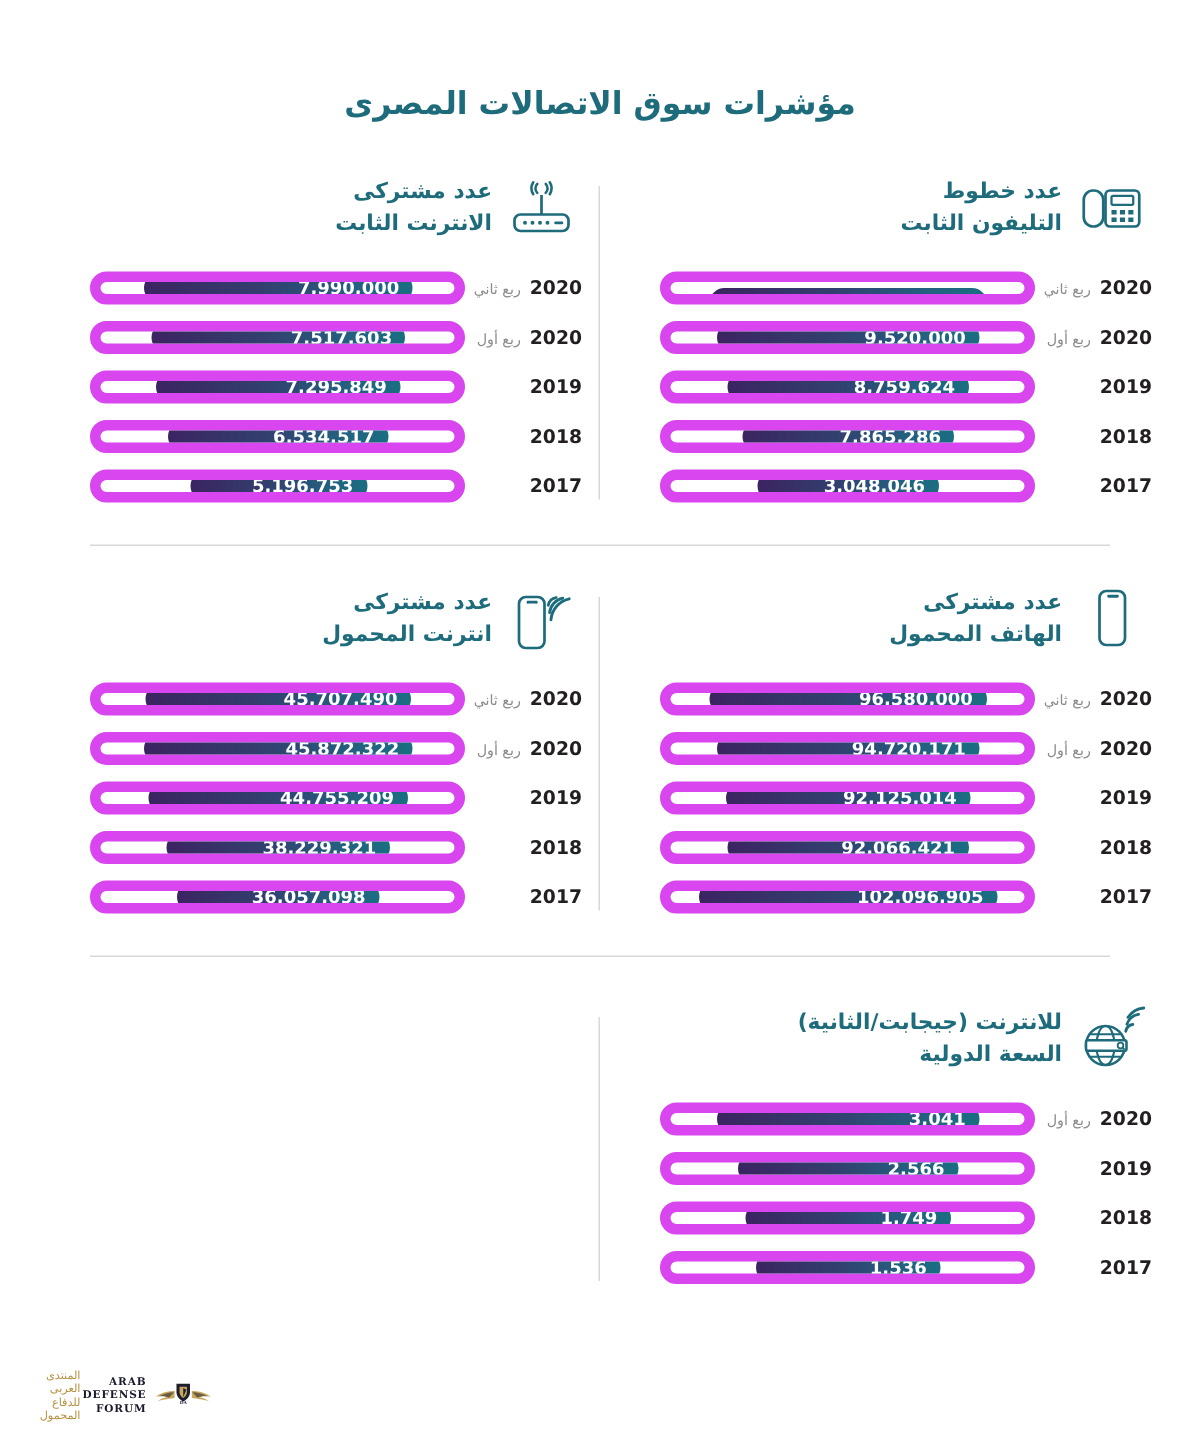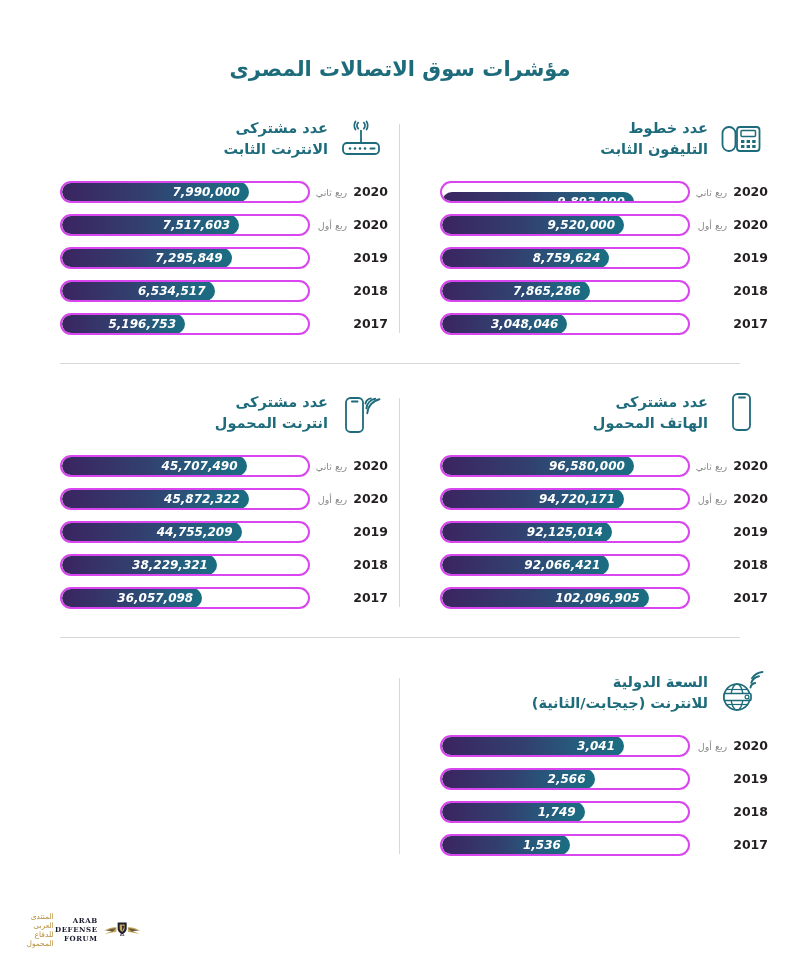--- a/index.html
+++ b/index.html
@@ -117,29 +117,28 @@
   .bar-quarter {
     font-size: 9.5px;
     color: #8a8a8a;
     direction: rtl;
     white-space: nowrap;
   }
 
   .track {
     flex: 1 1 auto;
     height: 22px;
-    border: 2px solid #d946ef;
+    border: 7px solid #d946ef;
     border-radius: 11px;
     background: #ffffff;
     position: relative;
     display: flex;
     align-items: center;
-    justify-content: flex-end;
+    justify-content: center;
     overflow: hidden;
-    font-style: italic;
   }
   .fill {
     height: 20px;
     border-radius: 10px;
     background: linear-gradient(to left, #1a6e82 0%, #24607f 22%, #32406f 55%, #3b2461 100%);
     display: flex;
     align-items: center;
     justify-content: flex-start;
     padding-right: 9px;
     margin-right: -1px;
@@ -527,22 +526,22 @@
           <line x1="8.5" y1="34.5" x2="29.5" y2="34.5" stroke="#1d6b7b" stroke-width="1.2"></line>
           <rect x="6" y="23.5" width="27" height="7" rx="1.4" fill="#ffffff" stroke="#1d6b7b" stroke-width="1.7"></rect>
           <circle cx="29" cy="27" r="1.9" fill="none" stroke="#1d6b7b" stroke-width="1.2"></circle>
           <line x1="30.4" y1="28.4" x2="31.7" y2="29.6" stroke="#1d6b7b" stroke-width="1.2"></line>
           <path d="M32.5 17.5 A5.6 5.6 0 0 1 37.2 13" fill="none" stroke="#1d6b7b" stroke-width="1.9" stroke-linecap="round"></path>
           <path d="M33.3 12.8 A10 10 0 0 1 41 6.2" fill="none" stroke="#1d6b7b" stroke-width="1.9" stroke-linecap="round"></path>
           <path d="M34 8.2 A14.4 14.4 0 0 1 44.5 2" fill="none" stroke="#1d6b7b" stroke-width="1.9" stroke-linecap="round"></path>
         </svg>
       </div>
       <div class="panel-title">
+        <div>للانترنت (جيجابت/الثانية)</div>
         <div>السعة الدولية</div>
-        <div>للانترنت (جيجابت/الثانية)</div>
       </div>
     </div>
     <div class="bars">
         <div class="bar-row">
           <div class="bar-labels">
             <span class="bar-year">2020</span>
             <span class="bar-quarter">ربع أول</span>
           </div>
           <div class="track">
             <div class="fill" style="width: 74%;">

